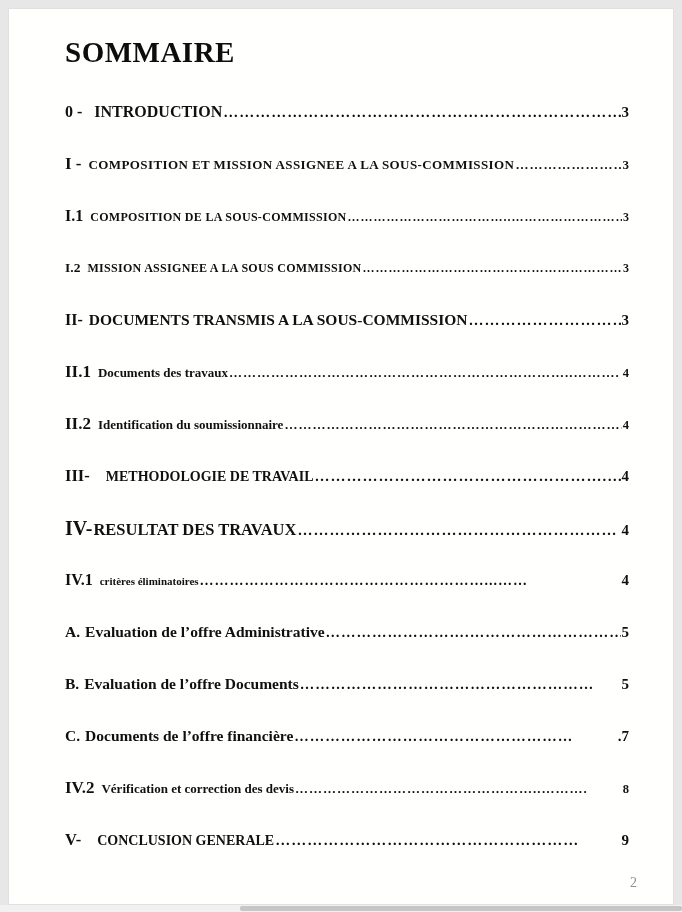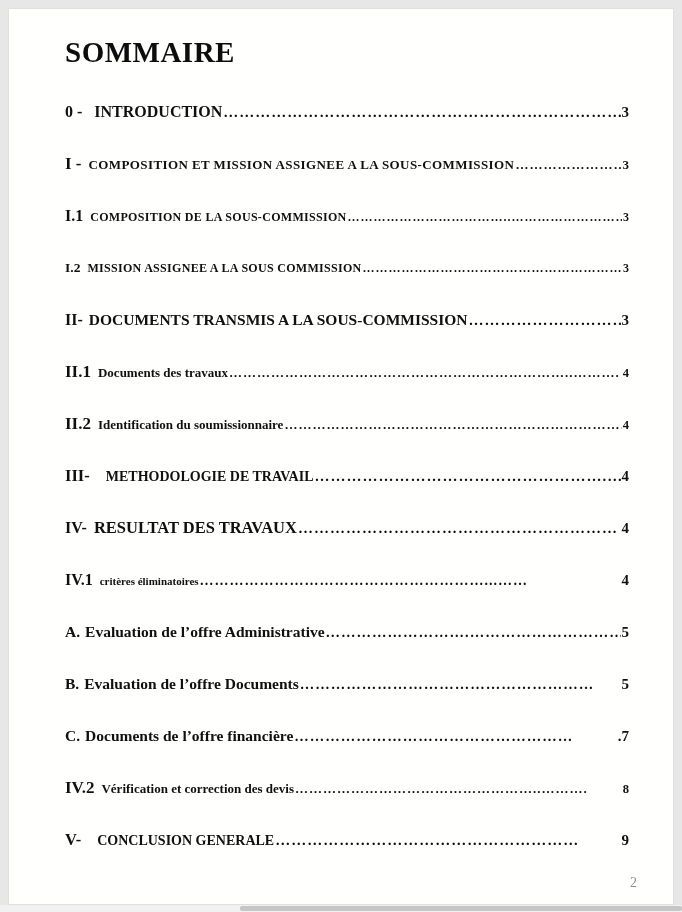--- a/index.html
+++ b/index.html
@@ -50,21 +50,21 @@
   .toc-row .pg { flex: 0 0 auto; }
 
   
   .v-intro   .num { font-size: 16px; margin-right: 12px; } .v-intro .lbl { font-size: 16px; } .v-intro .leader { font-size: 15px; } .v-intro .pg { font-size: 15px; }
   .v-h1big   .num { font-size: 17px; } .v-h1big .lbl { font-size: 13px; letter-spacing: 0.4px; } .v-h1big .leader { font-size: 13px; } .v-h1big .pg { font-size: 13px; }
   .v-sub1    .num { font-size: 16px; } .v-sub1 .lbl { font-size: 12px; letter-spacing: 0.3px; } .v-sub1 .leader { font-size: 12px; } .v-sub1 .pg { font-size: 12px; }
   .v-sub1sm  .num { font-size: 13.5px; } .v-sub1sm .lbl { font-size: 12px; letter-spacing: 0.3px; } .v-sub1sm .leader { font-size: 12px; } .v-sub1sm .pg { font-size: 12px; }
   .v-h2      .num { font-size: 16px; margin-right: 6px; } .v-h2 .lbl { font-size: 15.5px; } .v-h2 .leader { font-size: 15px; } .v-h2 .pg { font-size: 15px; }
   .v-sub2    .num { font-size: 17px; } .v-sub2 .lbl { font-size: 13px; } .v-sub2 .leader { font-size: 13px; } .v-sub2 .pg { font-size: 12.5px; }
   .v-h3      .num { font-size: 16.5px; margin-right: 16px; } .v-h3 .lbl { font-size: 14px; } .v-h3 .leader { font-size: 15px; } .v-h3 .pg { font-size: 15px; }
-  .v-h3tight .num { font-size: 16px; margin-right: 7px; } .v-h3tight .lbl { font-size: 16.5px; } .v-h3tight .leader { font-size: 15px; } .v-h3tight .pg { font-size: 15px; }
+  .v-h3tight .num { font-size: 20px; margin-right: 1px; } .v-h3tight .lbl { font-size: 16.5px; } .v-h3tight .leader { font-size: 15px; } .v-h3tight .pg { font-size: 15px; }
   .v-mixed   .num { font-size: 16px; } .v-mixed .lbl { font-size: 11px; font-family: Liberation Serif, serif; } .v-mixed .leader { font-size: 14px; } .v-mixed .pg { font-size: 15px; }
   .v-abc     .num { font-size: 15.5px; margin-right: 5px; } .v-abc .lbl { font-size: 15.5px; } .v-abc .leader { font-size: 14.5px; } .v-abc .pg { font-size: 15px; }
 
   .page-number {
     position: absolute;
     right: 36px; bottom: 13px;
     font-size: 14px;
     color: #8f8f8f;
   }
 

